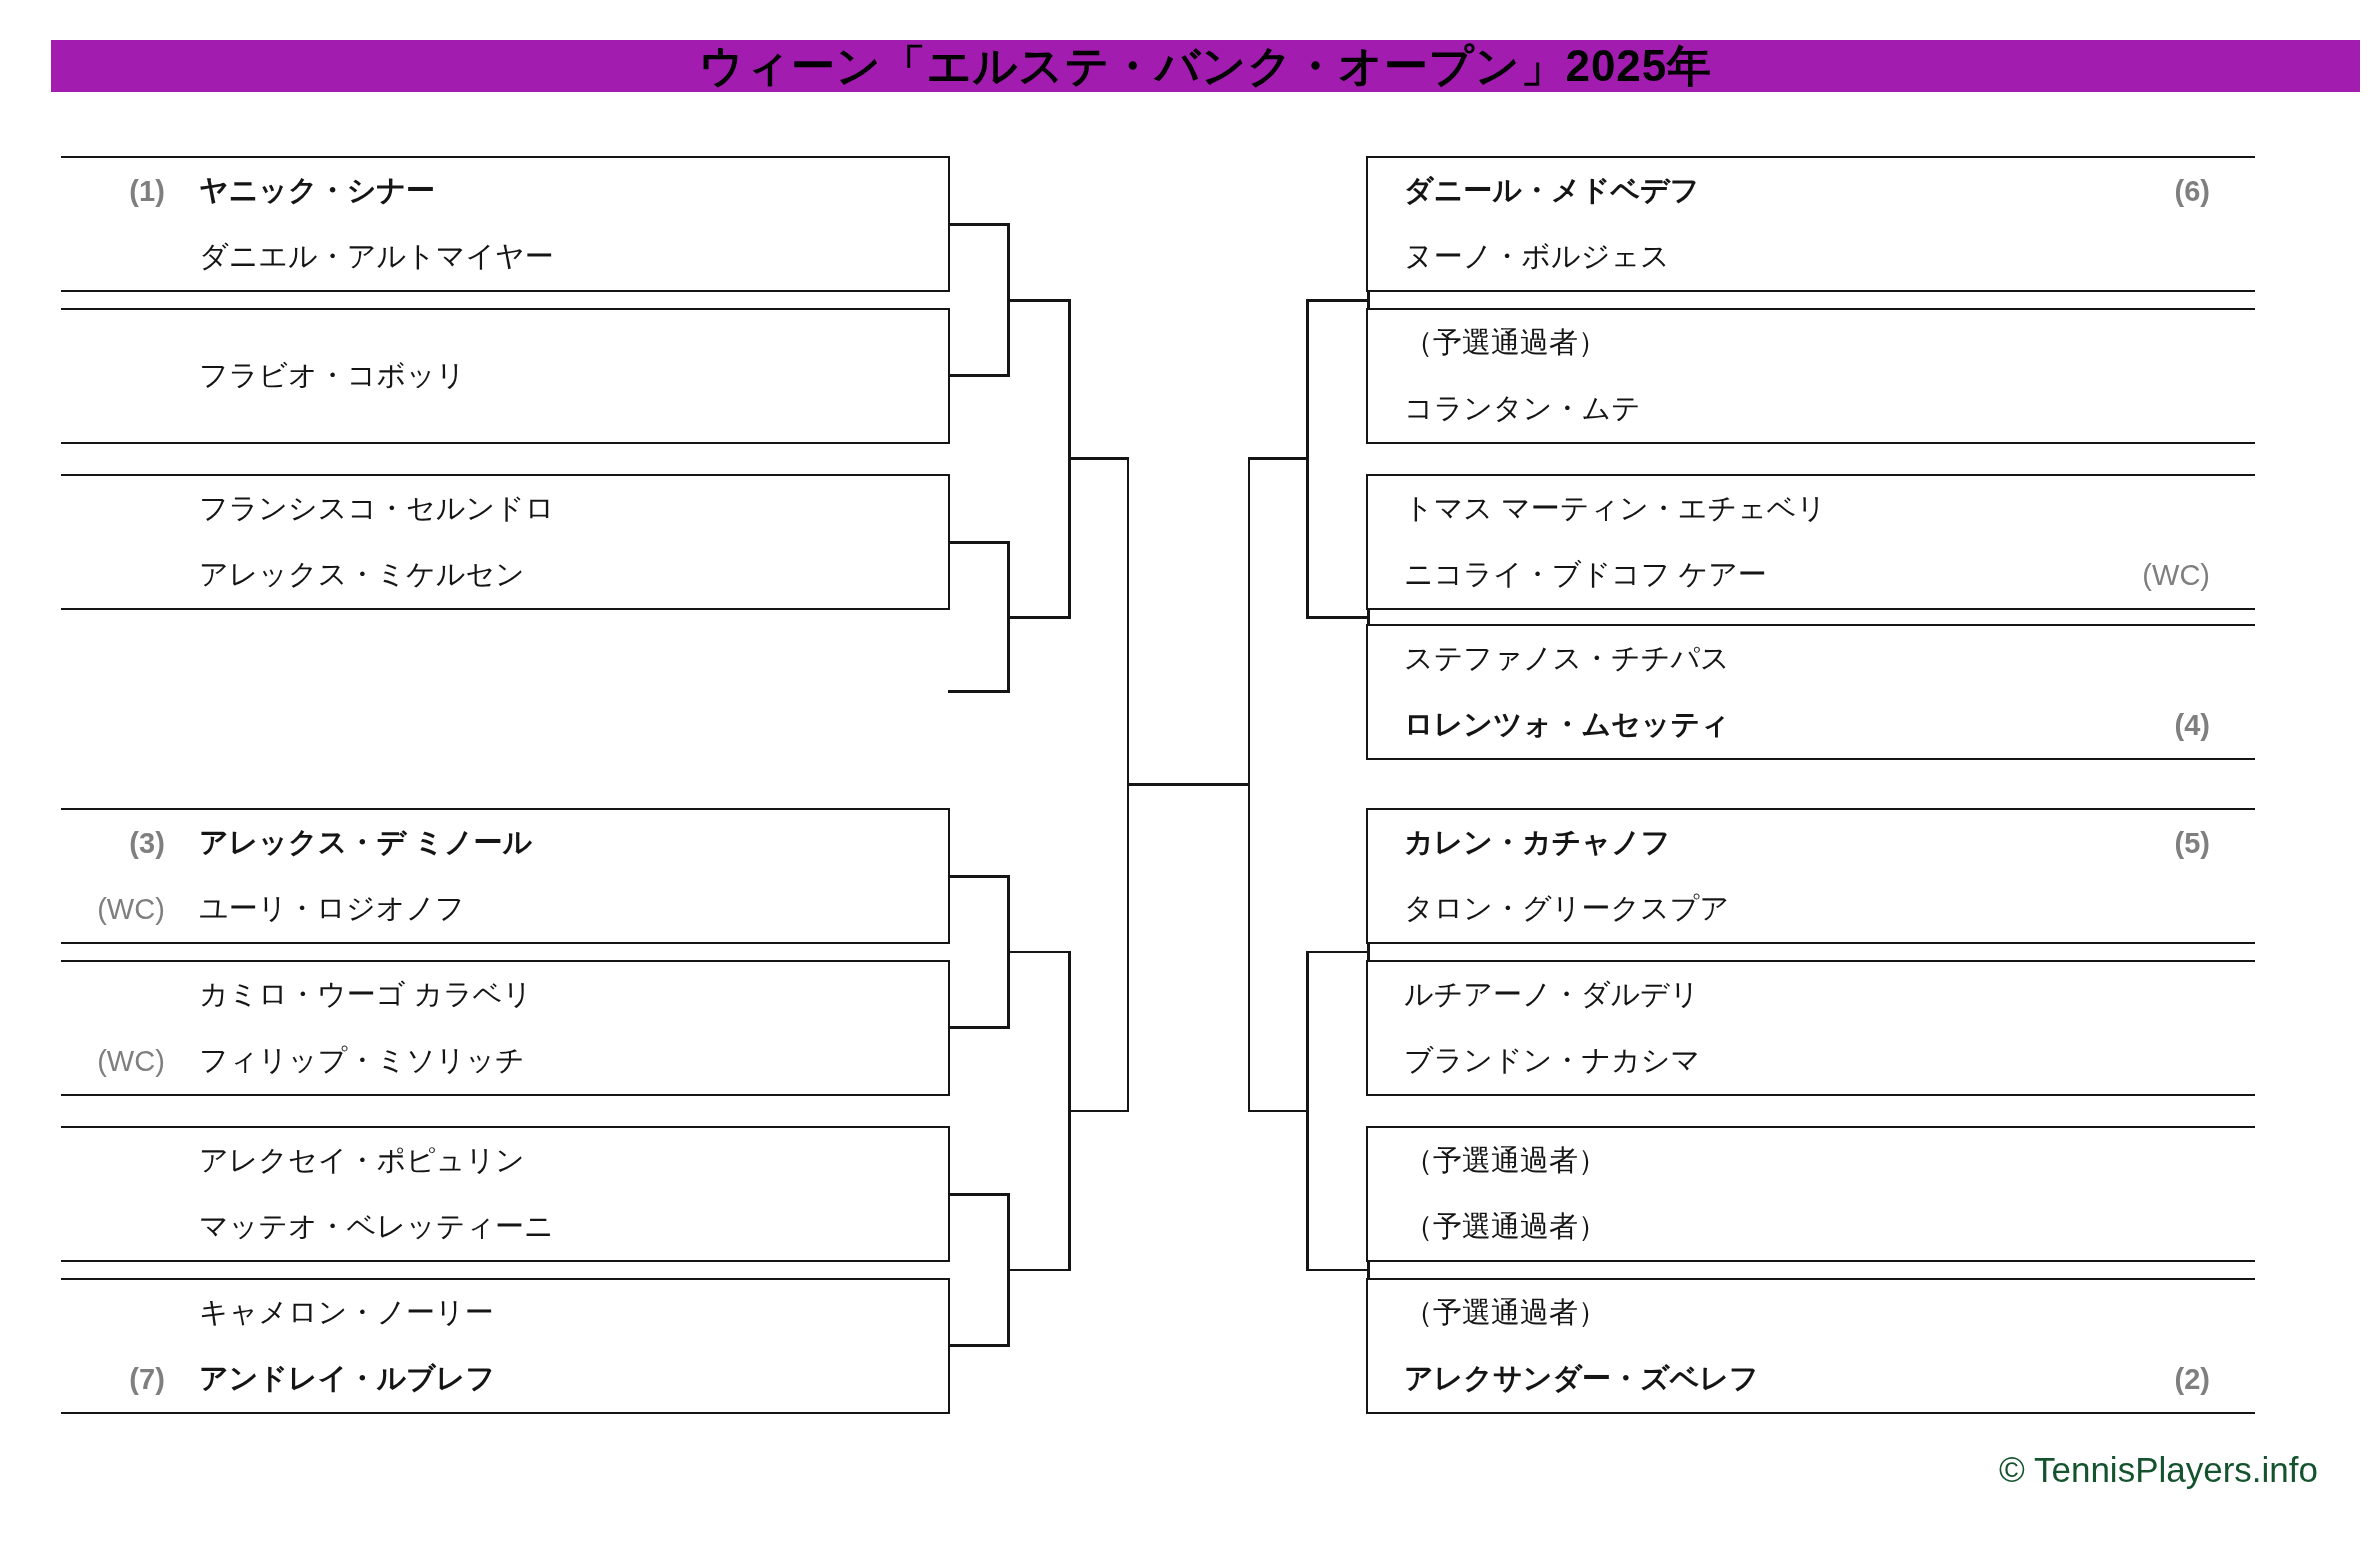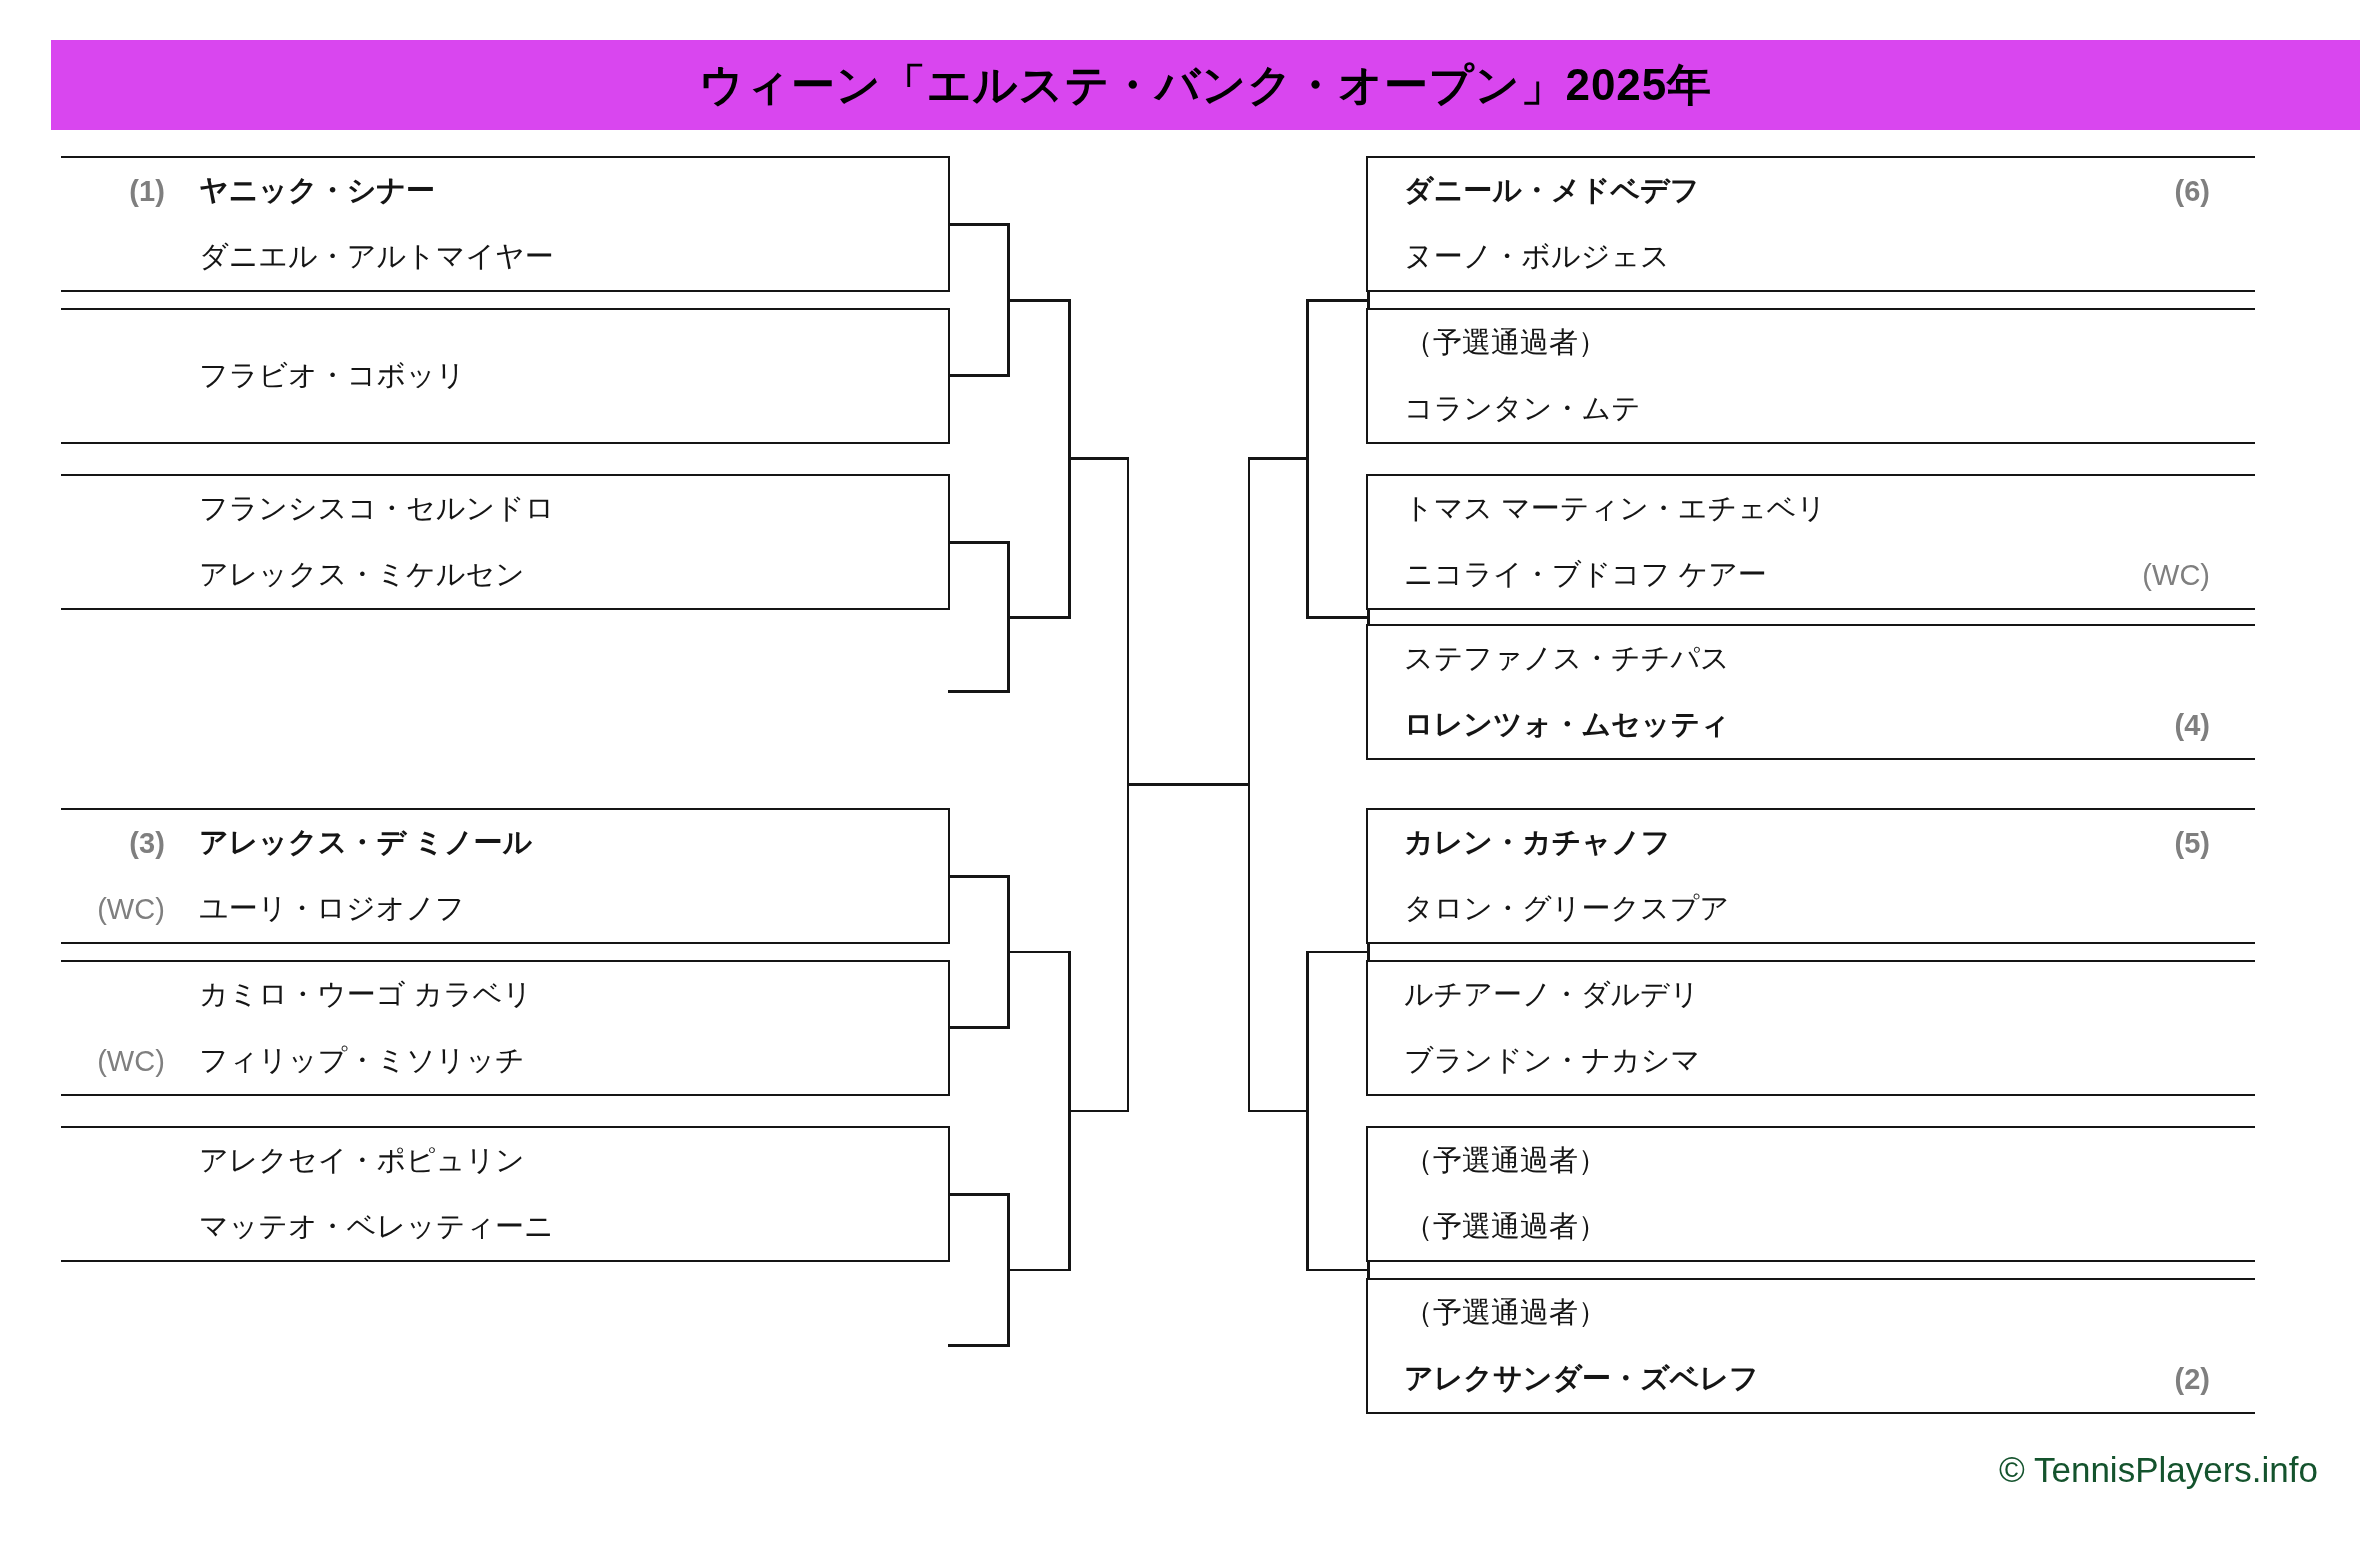--- a/index.html
+++ b/index.html
@@ -9,22 +9,22 @@
     width: 2377px;
     height: 1554px;
     background: #ffffff;
     overflow: hidden;
     font-family: "Liberation Sans", "DejaVu Sans", sans-serif;
     color: #151515;
   }
   .title-bar {
     position: absolute;
     left: 51px; top: 40px;
-    width: 2309px; height: 90px;
-    background: #d946ef;
+    width: 2309px; height: 52px;
+    background: #a21caf;
     display: flex; align-items: center; justify-content: center;
   }
   .title-text { font-weight: bold; font-size: 44px; color: #000000; letter-spacing: 0.9px; }
   .connectors { position: absolute; left: 0; top: 0; }
   .match {
     position: absolute;
     width: 889px; height: 136px;
     border: 2.8px solid #151515;
     background: #ffffff;
     display: flex; flex-direction: column;
@@ -120,20 +120,30 @@
     <div class="player">
       <span class="seed"></span>
       <span class="name">アレクセイ・ポピュリン</span>
     </div>
     <div class="player">
       <span class="seed"></span>
       <span class="name">マッテオ・ベレッティーニ</span>
     </div>
   </div>
 
+  <div class="match left" style="top:1278px">
+    <div class="player">
+      <span class="seed"></span>
+      <span class="name">キャメロン・ノーリー</span>
+    </div>
+    <div class="player">
+      <span class="seed b">(7)</span>
+      <span class="name b">アンドレイ・ルブレフ</span>
+    </div>
+  </div>
 
   <div class="match right" style="top:156px">
     <div class="player">
       <span class="name b">ダニール・メドベデフ</span>
       <span class="seed b">(6)</span>
     </div>
     <div class="player">
       <span class="name">ヌーノ・ボルジェス</span>
       <span class="seed"></span>
     </div>

